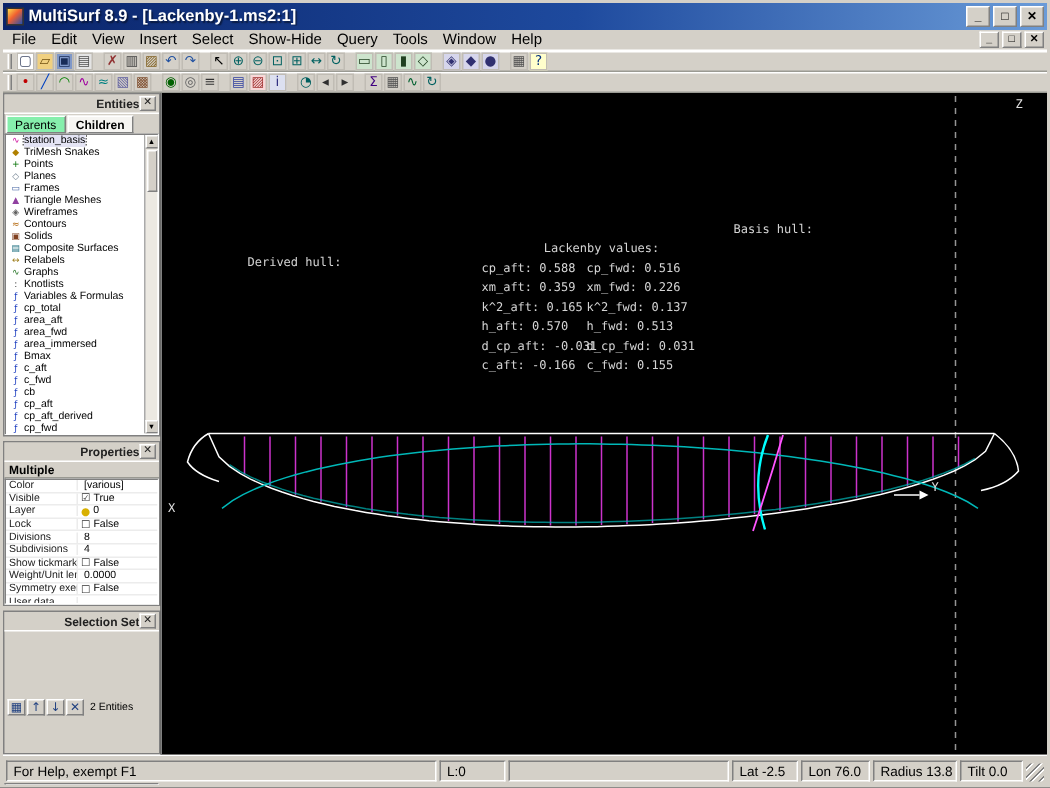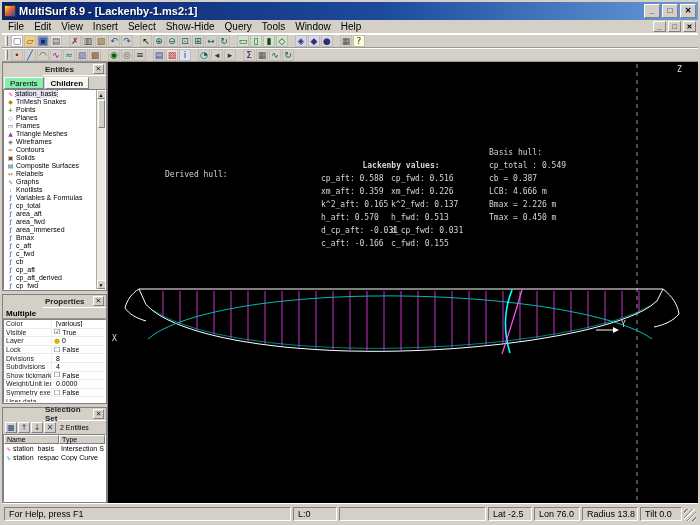--- a/index.html
+++ b/index.html
@@ -35,23 +35,23 @@
     border-left:1px solid #fff;border-right:1px solid #808080;}
   .tico{width:12px;height:12px;margin-right:1px;display:flex;align-items:center;justify-content:center;
     font-size:9px;line-height:12px;border:1px solid #c0bcb4;background:transparent;
     font-family:"DejaVu Sans",sans-serif;}
   .tico[data-name="separator"]{width:5px;border:none;background:transparent!important;}
   
   .main{flex:1;display:flex;min-height:0;}
   .leftcol{width:105px;flex:0 0 105px;display:flex;flex-direction:column;background:#d4d0c8;}
   .splitter{height:3px;flex:0 0 3px;}
   .panel{display:flex;flex-direction:column;border:1px solid #808080;background:#d4d0c8;min-height:0;}
-  .panel-title{height:13px;flex:0 0 13px;display:flex;align-items:center;justify-content:space-between;
+  .panel-title{height:13px;flex:0 0 13px;display:flex;align-items:center;justify-content:flex-end;
     padding:0 2px;font-size:8px;font-weight:bold;color:#222;
-    border-bottom:1px solid #fff;background:#d4d0c8;margin-left:40px;}
+    border-bottom:1px solid #fff;background:#d4d0c8;}
   .panel-close{width:11px;height:10px;font-size:7px;line-height:8px;text-align:center;
     border:1px solid;border-color:#fff #808080 #808080 #fff;background:#d4d0c8;font-weight:normal;}
   
   .panel-entities{height:229px;flex:0 0 229px;}
   .tabs{height:13px;flex:0 0 13px;display:flex;align-items:flex-end;padding-left:1px;}
   .tab{font-size:8px;padding:0 5px;height:12px;line-height:11px;background:#86efac;
     border:1px solid;border-color:#fff #808080 #808080 #fff;margin-right:1px;}
   .tabs .tab:nth-child(2){background:#f6f5f2;font-weight:bold;}
   .tree{flex:1;display:flex;background:#fff;border:1px solid;border-color:#808080 #fff #fff #808080;
     overflow:hidden;min-height:0;}
@@ -72,42 +72,42 @@
   .panel-props{height:110px;flex:0 0 110px;}
   .prop-head{height:11px;flex:0 0 11px;font-size:8px;font-weight:bold;padding:0 3px;line-height:11px;
     background:#d4d0c8;border-bottom:1px solid #9a9a93;}
   .prop-grid{flex:1;background:#fff;border:1px solid;border-color:#808080 #fff #fff #808080;overflow:hidden;}
   .prow{display:flex;height:8.6px;border-bottom:1px solid #ececec;align-items:center;}
   .plabel{width:48px;flex:0 0 48px;padding-left:2px;font-size:7px;white-space:nowrap;overflow:hidden;
     border-right:1px solid #ececec;color:#222;}
   .pval{flex:1;padding-left:2px;font-size:7px;display:flex;align-items:center;gap:2px;white-space:nowrap;overflow:hidden;}
   .prop-check{font-size:7px;font-family:"DejaVu Sans",sans-serif;}
   
-  .panel-sel{height:96px;flex:0 0 96px;}
+  .panel-sel{height:96px;flex:0 0 96px;gap:44px;}
   .sel-toolbar{height:13px;flex:0 0 13px;display:flex;align-items:center;gap:1px;padding:0 2px;}
   .sbtn{width:12px;height:11px;font-size:8px;line-height:9px;text-align:center;background:#d4d0c8;
     border:1px solid;border-color:#fff #808080 #808080 #fff;color:#204080;font-family:"DejaVu Sans",sans-serif;}
   .sel-count{font-size:7px;margin-left:3px;}
   .sel-table{flex:1;background:#fff;border:1px solid;border-color:#808080 #fff #fff #808080;overflow:hidden;}
   .sel-head{display:flex;height:9px;}
   .sel-hcell{font-size:7px;line-height:8px;padding-left:2px;background:#d4d0c8;
     border:1px solid;border-color:#fff #808080 #808080 #fff;}
   .sel-hcell.c1{width:55px;flex:0 0 55px;}
   .sel-hcell.c2{flex:1;}
   .sel-row{display:flex;height:9px;align-items:center;}
   .sel-cell{font-size:7px;white-space:nowrap;overflow:hidden;padding-left:2px;display:flex;align-items:center;gap:2px;}
   .sel-cell.c1{width:55px;flex:0 0 55px;}
   .sel-cell.c2{flex:1;}
   .sel-ico{font-size:6px;font-family:"DejaVu Sans",sans-serif;}
   
   .viewport{flex:1;position:relative;background:#000;overflow:hidden;border-left:1px solid #808080;}
   .viewport svg{position:absolute;left:0;top:0;}
   .vp-block{position:absolute;color:#d4d4d4;font-family:"DejaVu Sans Mono",monospace;font-size:8px;}
   .vp-title{height:13px;line-height:13px;white-space:pre;}
-  .vp-title.center{text-align:center;font-weight:bold;}
+  .vp-title.center{text-align:center;}
   .vline{height:13px;line-height:13px;white-space:pre;}
   .vp-cols{display:flex;}
   .vp-col1{width:78px;flex:0 0 78px;}
   .axis-label{position:absolute;color:#e0e0e0;font-size:8px;font-family:"DejaVu Sans Mono",monospace;}
   
   .statusbar{height:20px;flex:0 0 20px;display:flex;align-items:center;gap:2px;padding:2px 2px 2px 2px;
     border-top:1px solid #fff;font-size:9px;}
   .scell{height:14px;line-height:12px;padding:0 4px;white-space:nowrap;overflow:hidden;
     border:1px solid;border-color:#808080 #fff #fff #808080;}
   .scell.help{width:287px;flex:0 0 287px;}
@@ -542,39 +542,31 @@
               <div class="vline" data-name="readout-line">k^2_fwd: 0.137</div>
               <div class="vline" data-name="readout-line">h_fwd: 0.513</div>
               <div class="vline" data-name="readout-line">d_cp_fwd: 0.031</div>
               <div class="vline" data-name="readout-line">c_fwd: 0.155</div>
             </div>
         </div>
       </div>
 
       <div class="vp-block" style="left:381px;top:84px;" data-name="basis-hull-readout">
         <div class="vp-title" data-name="basis-hull-title">Basis hull:</div>
-        <div>
-
-        <div class="vline" data-name="readout-line">cp_total : 0.549</div>
-            <div class="vline" data-name="readout-line">cb = 0.387</div>
-            <div class="vline" data-name="readout-line">LCB: 4.666 m</div>
-            <div class="vline" data-name="readout-line">Bmax = 2.226 m</div>
-            <div class="vline" data-name="readout-line">Tmax = 0.450 m</div>
-          </div>
       </div>
 
       <span class="axis-label" style="left:4px;top:272px;" data-name="x-axis-label">X</span>
       <span class="axis-label" style="left:513px;top:258px;" data-name="y-axis-label">Y</span>
       <span class="axis-label" style="left:569px;top:3px;" data-name="z-axis-label">Z</span>
     </div>
 
   </div>
 
   <div class="statusbar" data-name="status-bar">
-    <div class="scell help" data-name="status-help">For Help, press F1</div>
+    <div class="scell help" data-name="status-help">For Help, exempt F1</div>
     <div class="scell layer" data-name="status-layer">L:0</div>
     <div class="scell fill" data-name="status-spacer"></div>
     <div class="scell lat" data-name="status-lat">Lat -2.5</div>
     <div class="scell lon" data-name="status-lon">Lon 76.0</div>
     <div class="scell radius" data-name="status-radius">Radius 13.8</div>
     <div class="scell tilt" data-name="status-tilt">Tilt 0.0</div>
     <div class="grip" data-name="resize-grip"></div>
   </div>
 
 </div>

